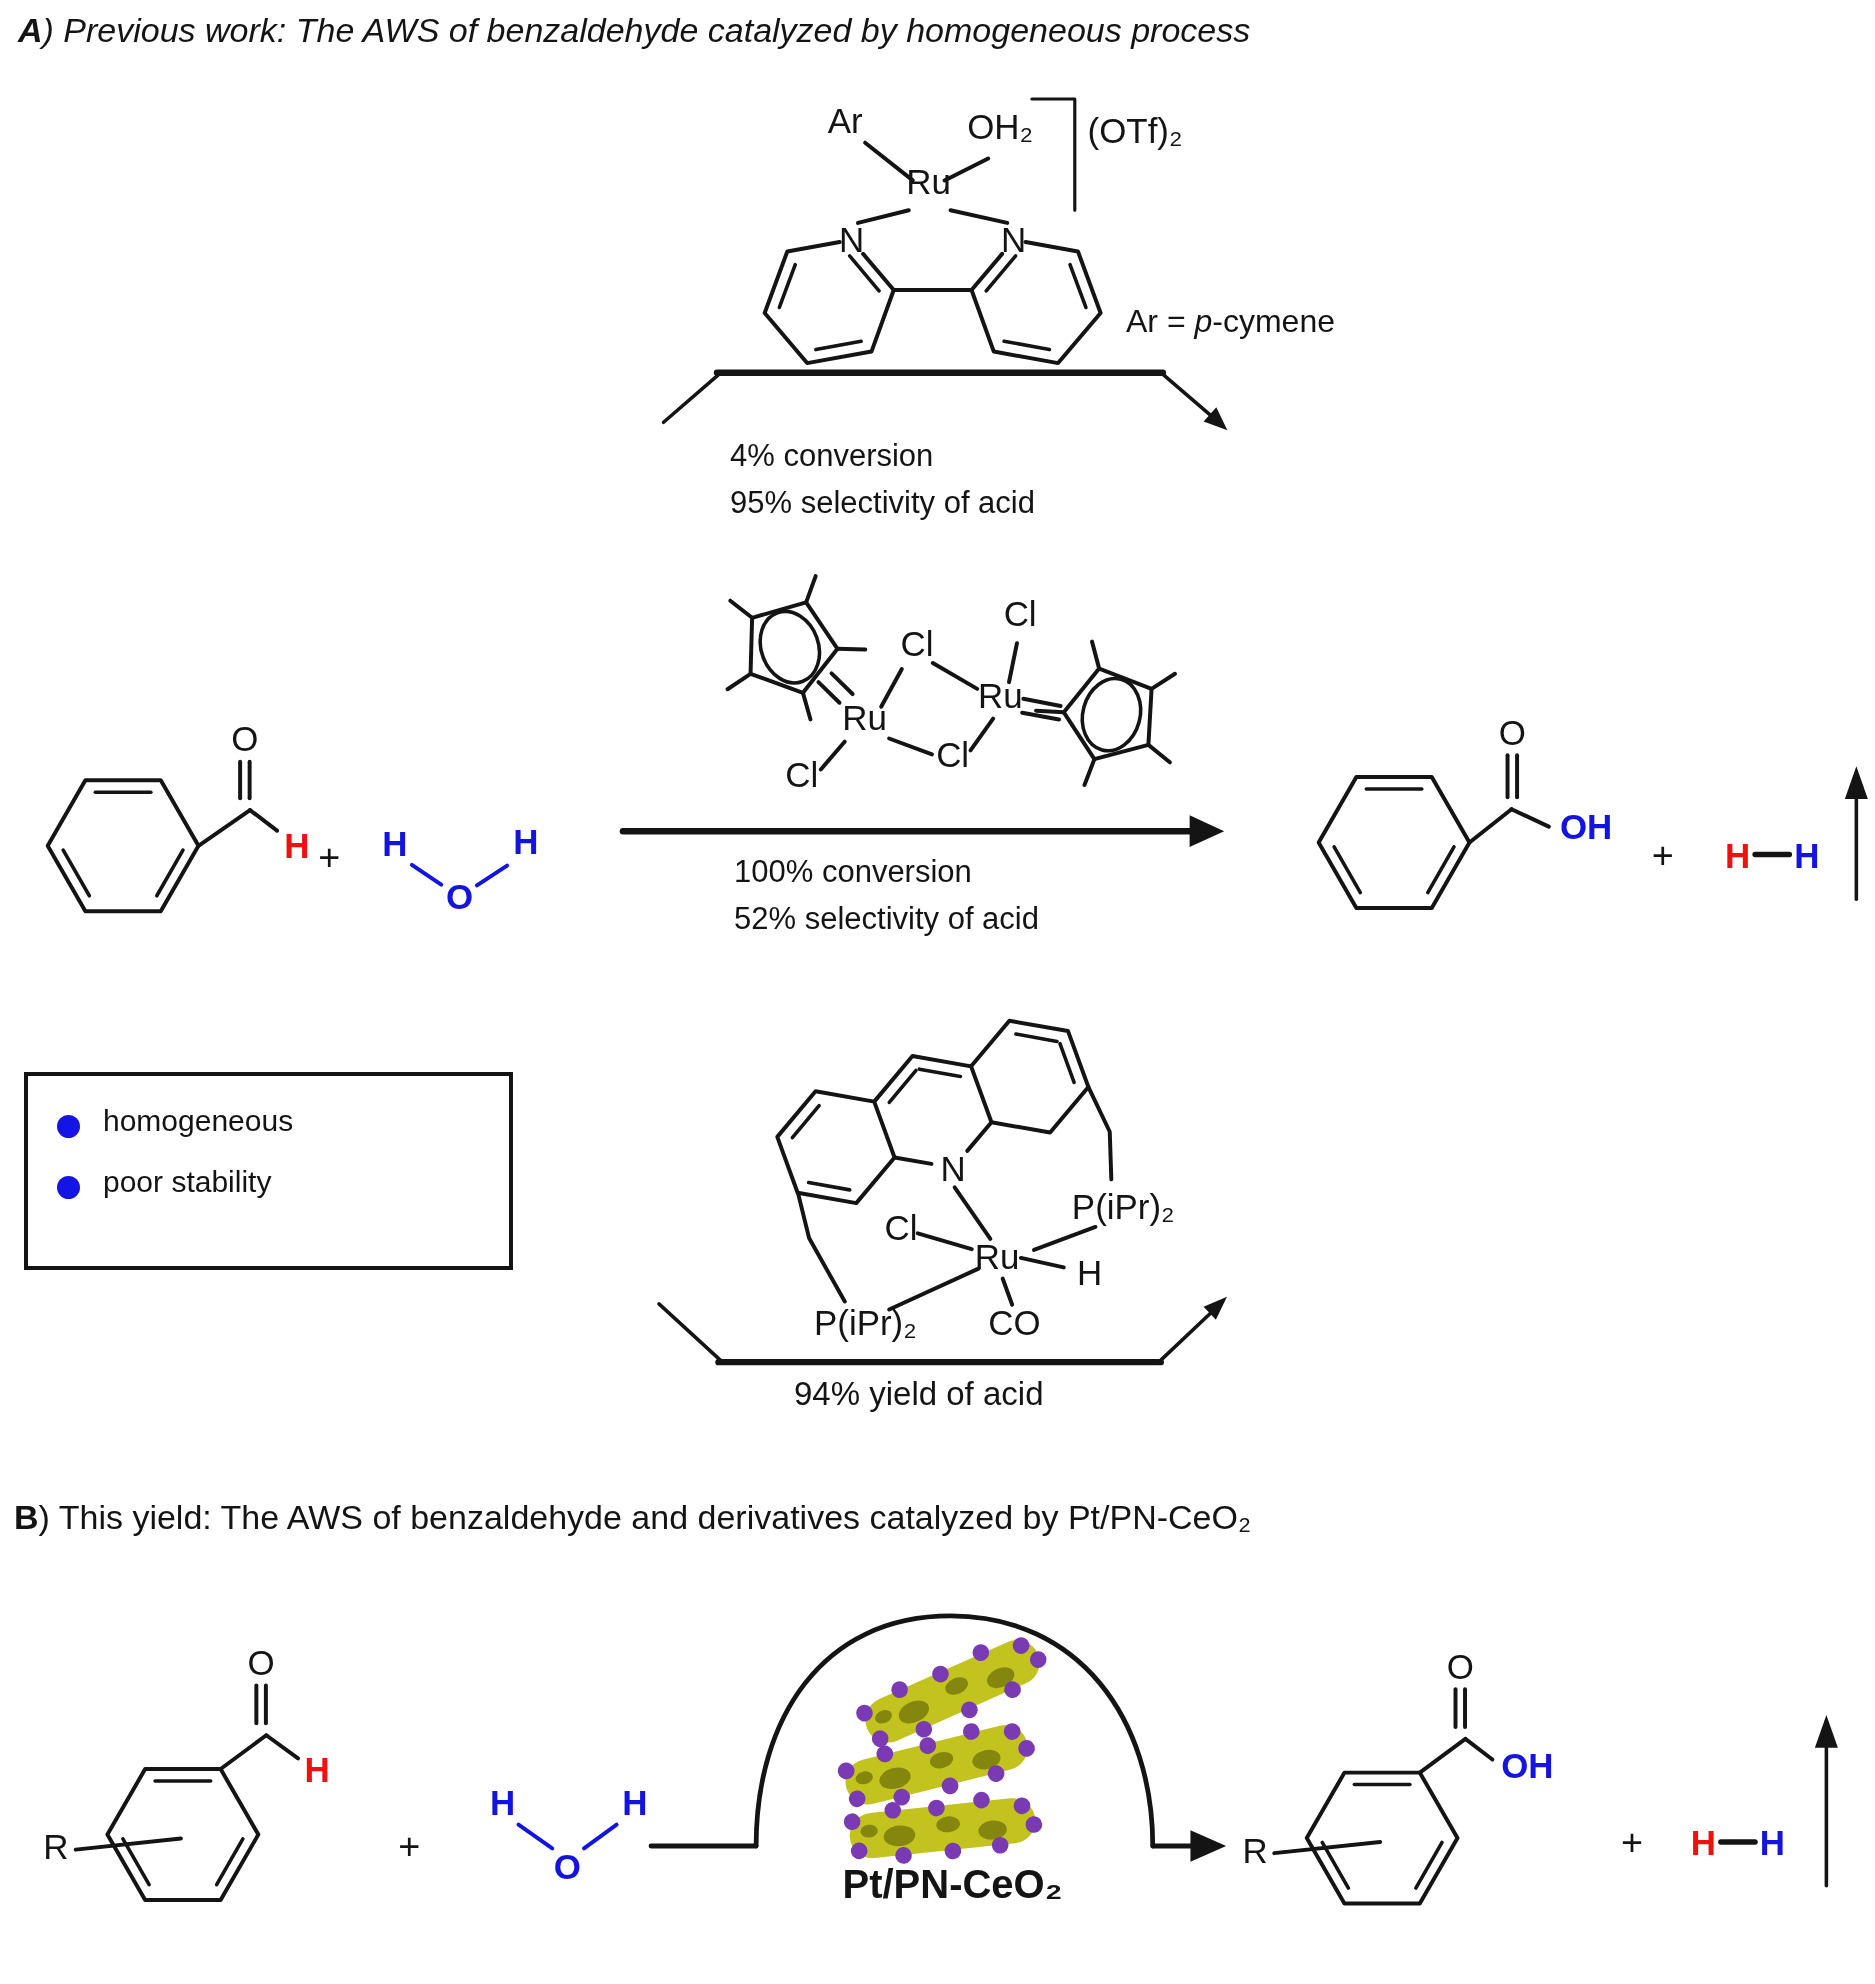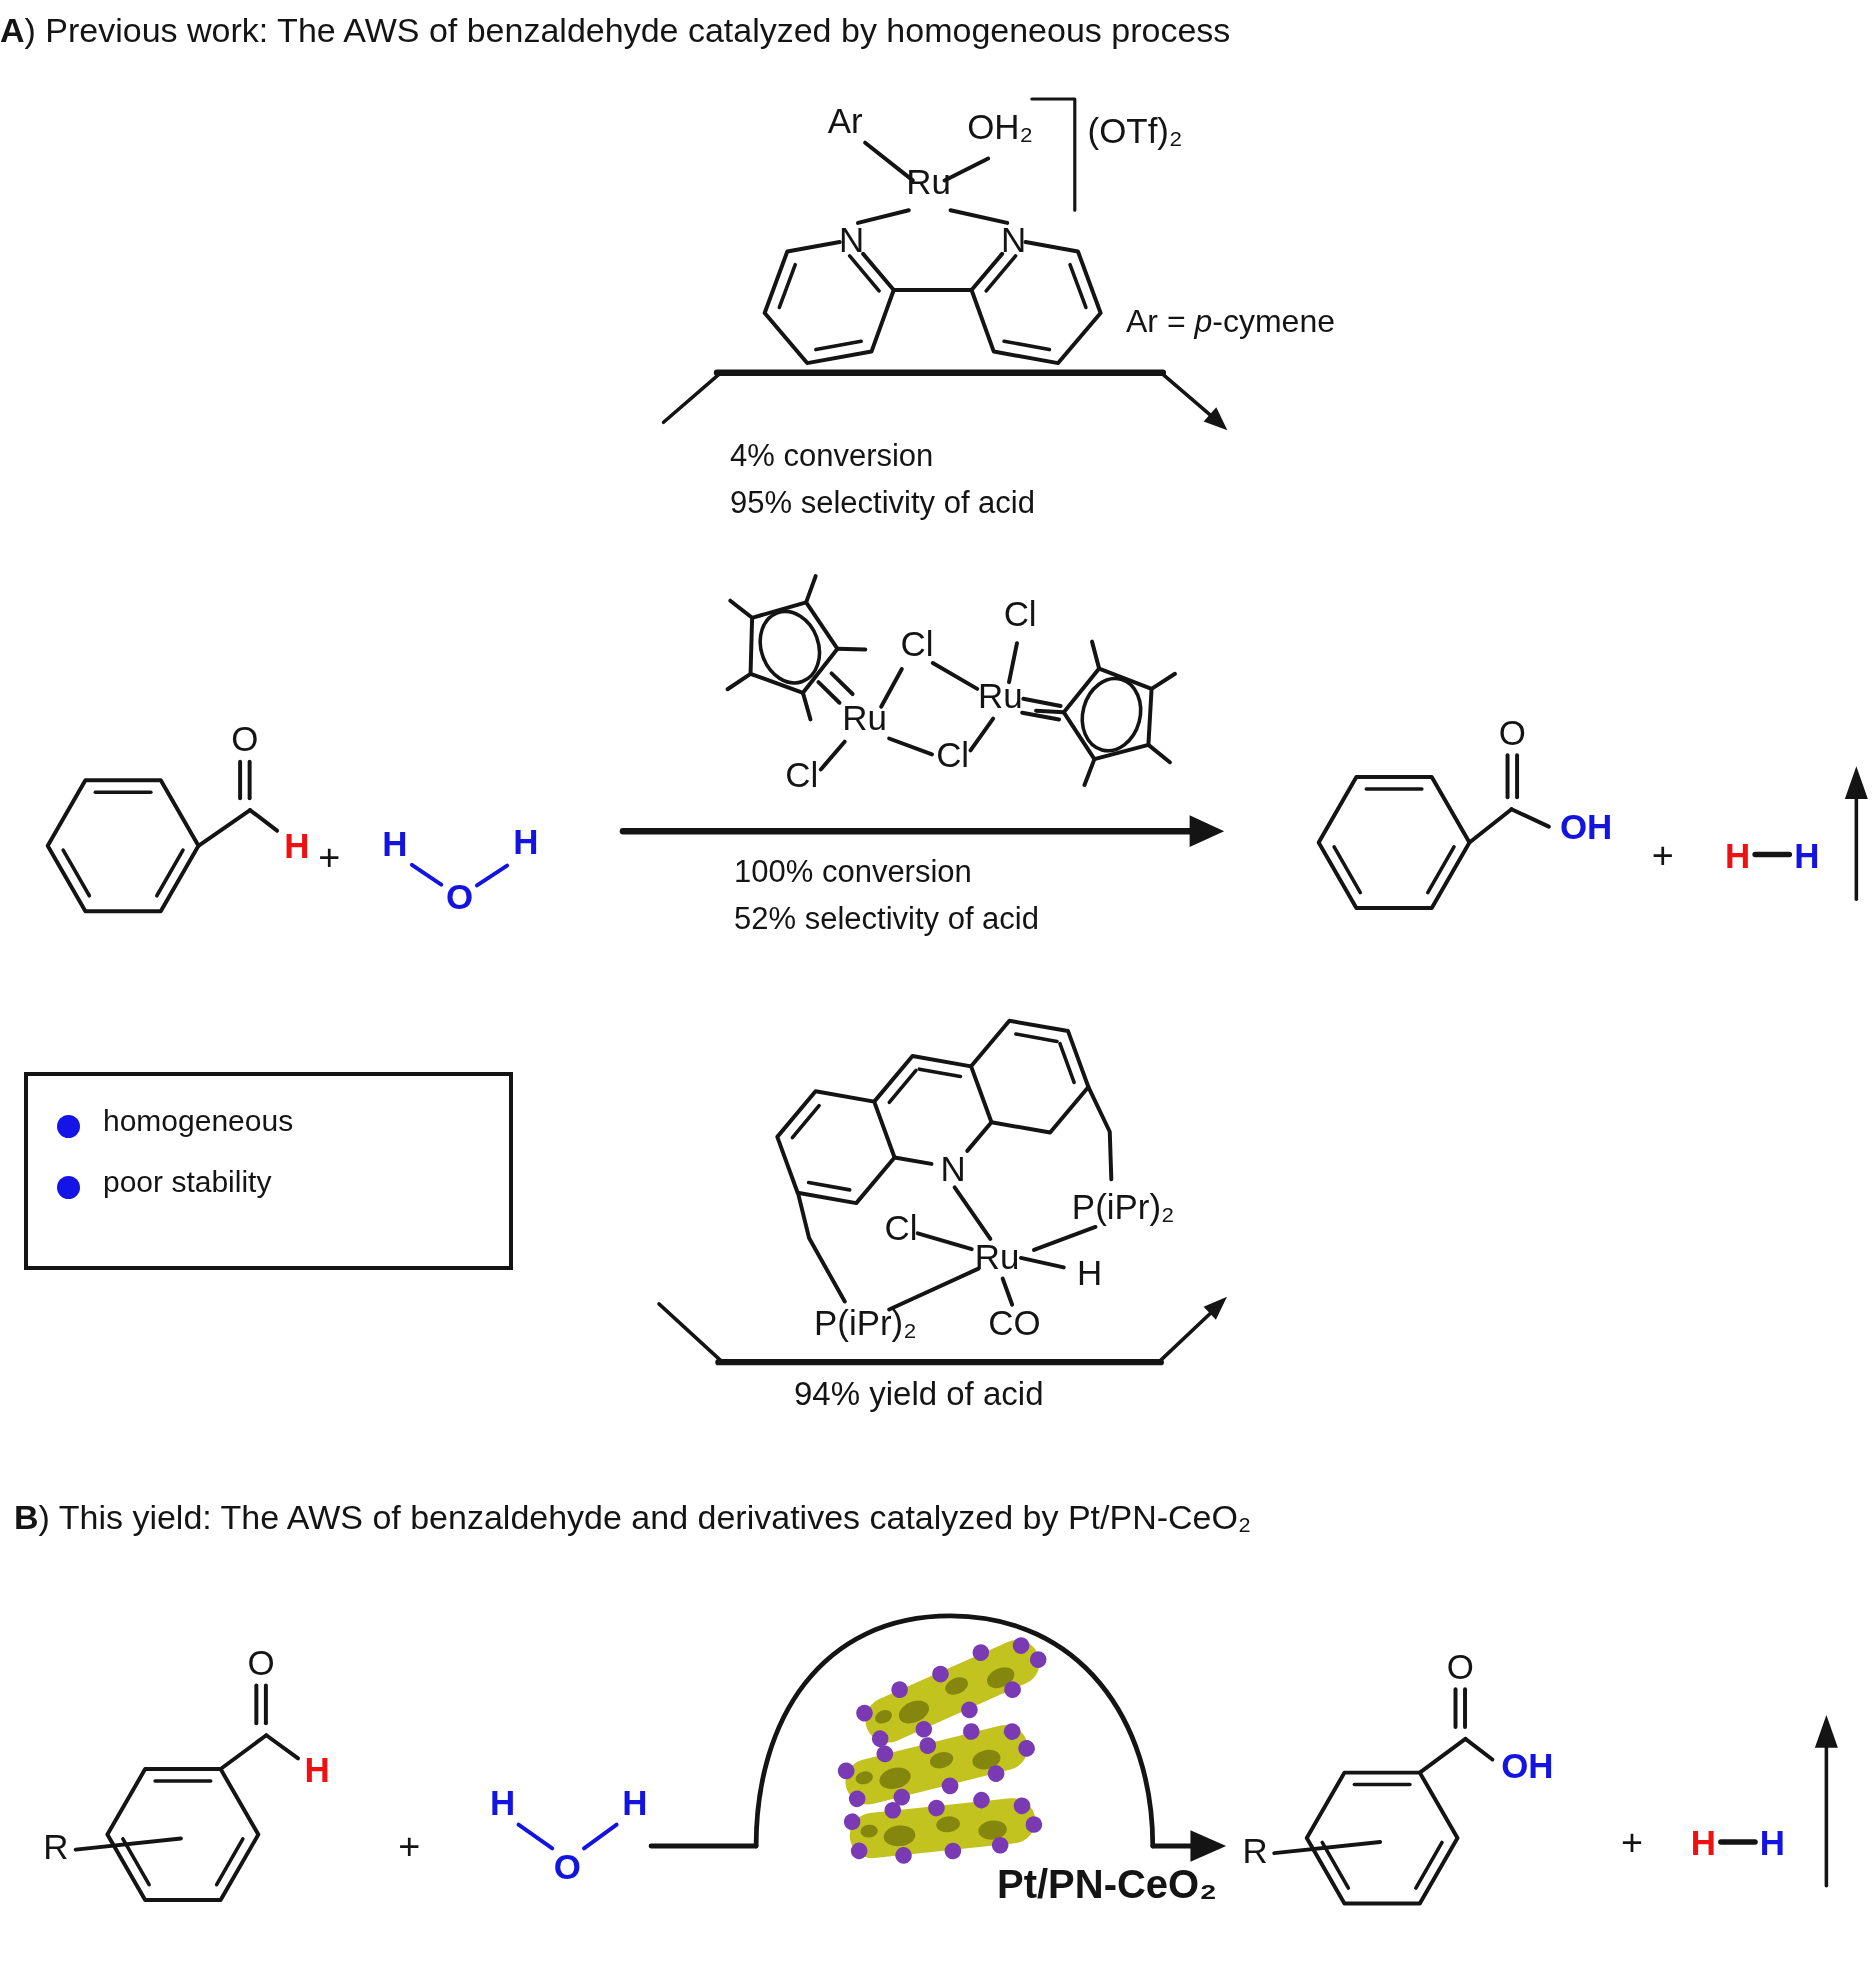--- a/index.html
+++ b/index.html
@@ -18,29 +18,29 @@
   .bond{stroke:#141414;stroke-width:10;fill:none;stroke-linecap:round;stroke-linejoin:round;}
   .bond2{stroke:#141414;stroke-width:9;fill:none;stroke-linecap:round;}
   .bluebond{stroke:#1414e0;stroke-width:10;fill:none;stroke-linecap:round;}
   .arrowline{stroke:#141414;stroke-width:16;fill:none;stroke-linecap:round;}
   .thin{stroke:#141414;stroke-width:9;fill:none;stroke-linecap:round;}
   .ah{fill:#141414;stroke:none;}
   .box{position:absolute;left:24px;top:1072px;width:481px;height:190px;border:4px solid #141414;}
   .box-row{display:flex;align-items:flex-end;height:60px;margin-top:1.6px;}
   .bdot{width:23px;height:23px;border-radius:50%;background:#1414e6;margin:0 23px 0 29px;flex:0 0 auto;}
   .box-row .lbl{font-size:30px;}
-  .ptlabel{position:absolute;left:772px;top:1862px;width:445px;text-align:right;
+  .ptlabel{position:absolute;left:730px;top:1862px;width:445px;text-align:center;
            font-size:40px;font-weight:bold;}
 </style>
 </head>
 <body>
 
 <div id="canvas">
 
-  <div class="t f86" style="left:0;top:10px;">
+  <div class="t f86" style="left:18px;top:10px;font-style:italic;">
     <span class="bold">A</span><span>) Previous work: The AWS of benzaldehyde catalyzed by homogeneous process</span>
   </div>
 
   <svg style="left:746px;top:95px;" width="683" height="286" viewBox="0 0 1720 720">
     <defs>
       <g id="ringPR">
         <polygon class="bond" points="190,0 95,-165 -95,-165 -190,0 -95,165 95,165"></polygon>
         <line class="bond2" x1="-70" y1="-135" x2="70" y2="-135"></line>
         <line class="bond2" x1="-151" y1="11" x2="-85" y2="126"></line>
         <line class="bond2" x1="151" y1="11" x2="85" y2="126"></line>

